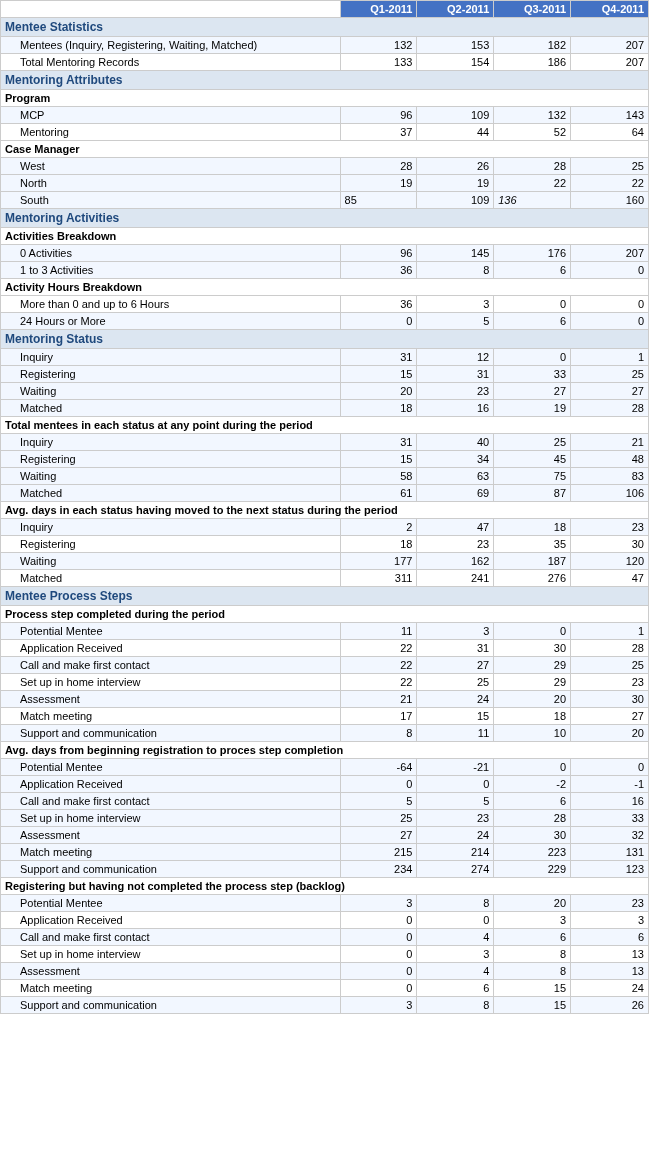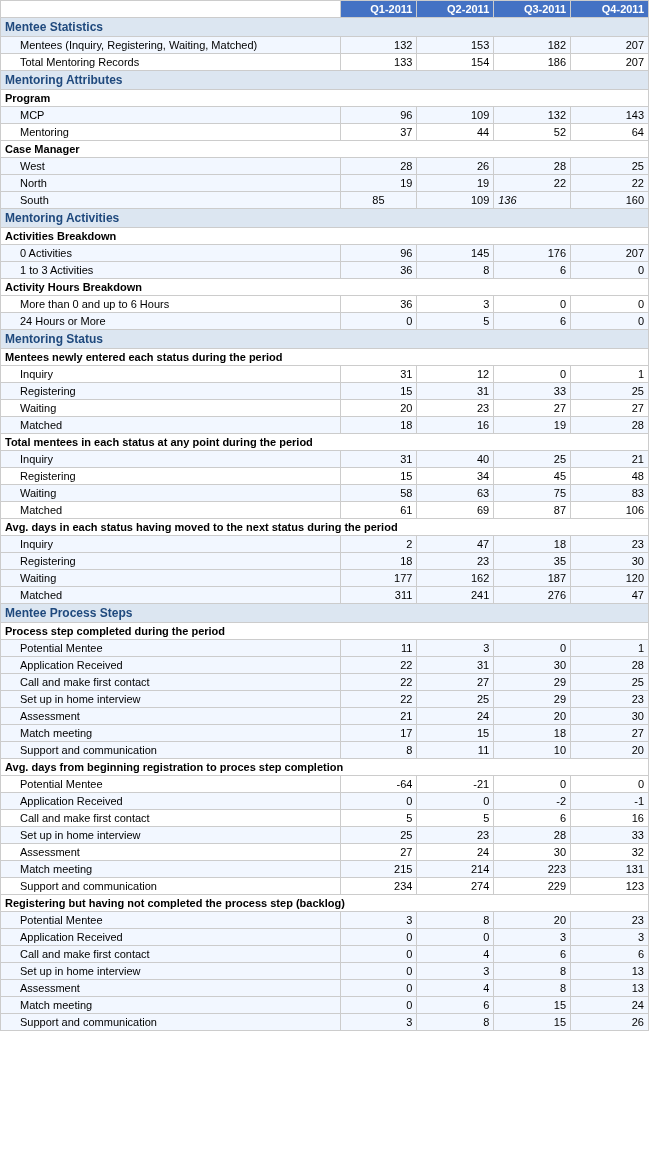--- a/index.html
+++ b/index.html
@@ -102,21 +102,21 @@
         </tr>
         <tr class="data-row">
           <td>North</td>
           <td style="text-align: right;">19</td>
           <td style="text-align: right;">19</td>
           <td style="text-align: right;">22</td>
           <td style="text-align: right;">22</td>
         </tr>
         <tr class="data-row" style="background-color: rgb(242, 247, 255);">
           <td>South</td>
-          <td style="text-align: center; margin-top: 44px;">85</td>
+          <td style="text-align: left; margin-top: 44px;">85</td>
           <td style="text-align: right;">109</td>
           <td style="text-align: left; font-style: italic;">136</td>
           <td style="text-align: right;">160</td>
         </tr>
         <tr class="section-header">
           <td colspan="5">Mentoring Activities</td>
         </tr>
         <tr class="bold-row">
           <td colspan="5">Activities Breakdown</td>
         </tr>
@@ -147,23 +147,20 @@
         <tr class="data-row" style="background-color: rgb(242, 247, 255);">
           <td>24 Hours or More</td>
           <td style="text-align: right;">0</td>
           <td style="text-align: right;">5</td>
           <td style="text-align: right;">6</td>
           <td style="text-align: right;">0</td>
         </tr>
         <tr class="section-header">
           <td colspan="5">Mentoring Status</td>
         </tr>
-        <tr class="bold-row">
-          <td colspan="5">Mentees newly entered each status during the period</td>
-        </tr>
         <tr class="data-row">
           <td>Inquiry</td>
           <td style="text-align: right;">31</td>
           <td style="text-align: right;">12</td>
           <td style="text-align: right;">0</td>
           <td style="text-align: right;">1</td>
         </tr>
         <tr class="data-row" style="background-color: rgb(242, 247, 255);">
           <td>Registering</td>
           <td style="text-align: right;">15</td>

